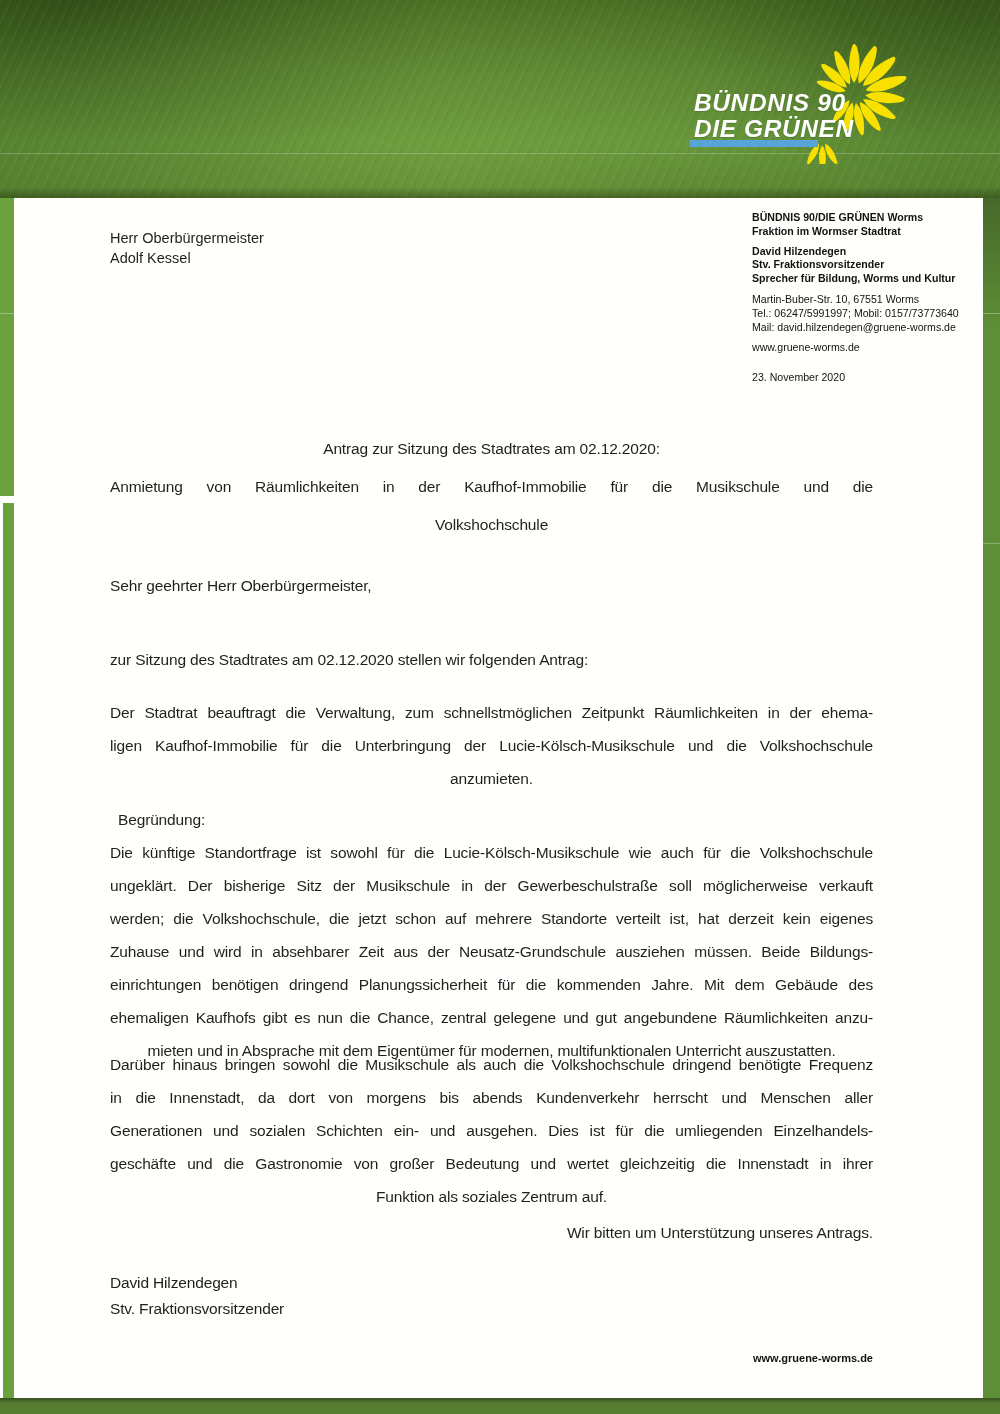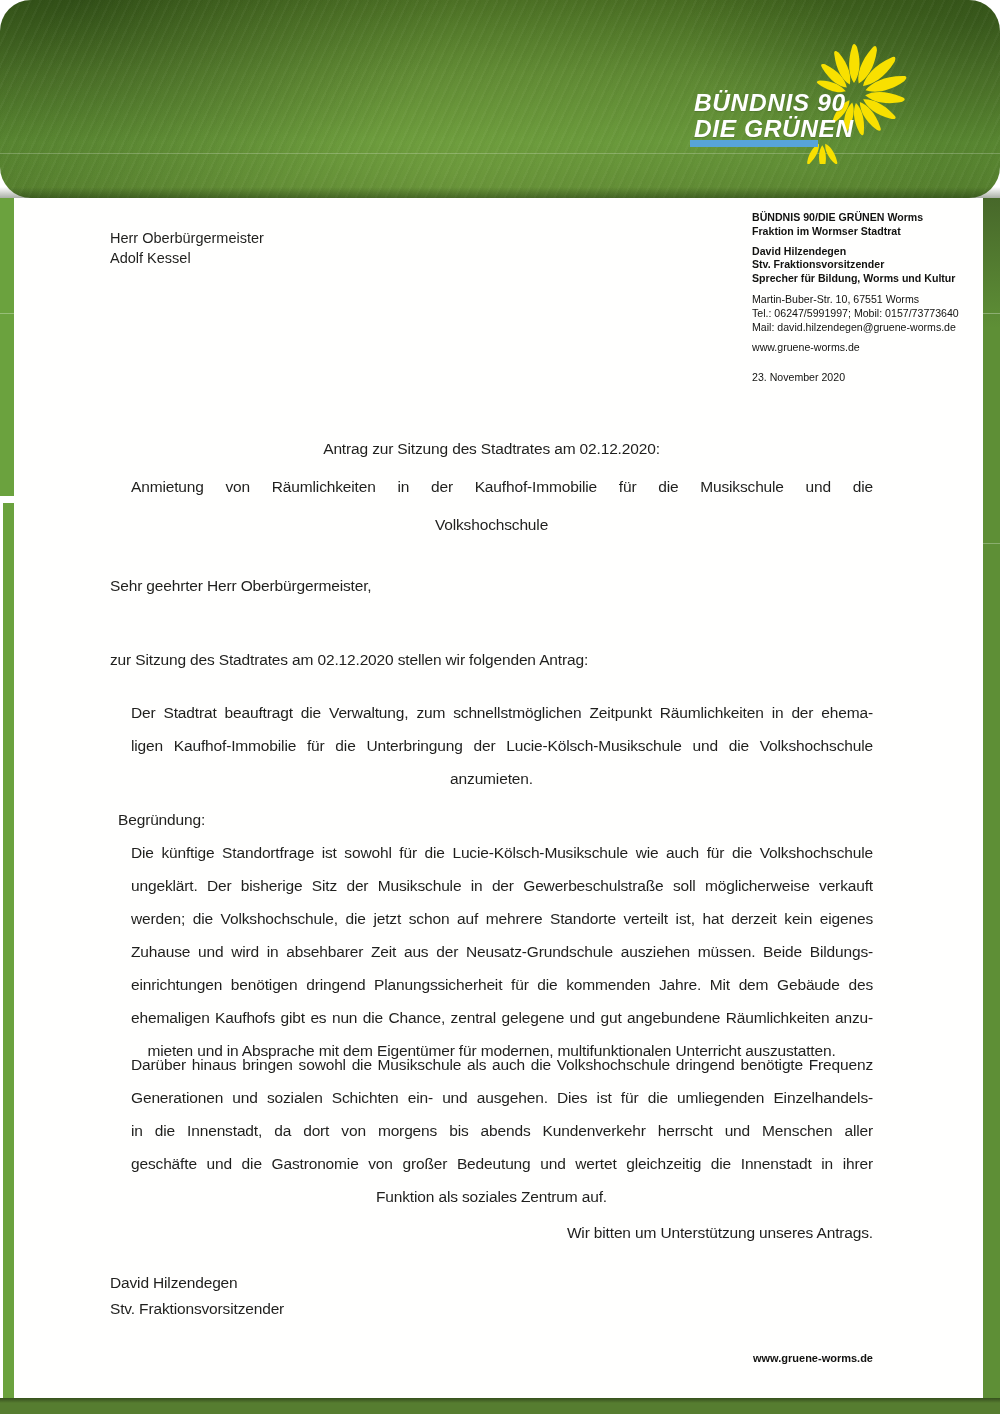--- a/index.html
+++ b/index.html
@@ -8,21 +8,20 @@
 
   
   .banner {
     position:absolute; left:0; top:0; width:1000px; height:198px;
     background:
       repeating-linear-gradient(115deg, rgba(255,255,255,0.03) 0 2px, rgba(0,0,0,0.02) 2px 5px, transparent 5px 9px),
       radial-gradient(ellipse 700px 380px at 45% 85%, rgba(150,195,85,0.30), transparent 70%),
       radial-gradient(ellipse 520px 300px at 8% 0%, rgba(15,35,8,0.35), transparent 72%),
       radial-gradient(ellipse 420px 260px at 98% 10%, rgba(15,35,8,0.28), transparent 70%),
       linear-gradient(180deg, var(--banner-green-dark) 0%, var(--banner-green) 38%, var(--banner-green-light) 72%, var(--banner-green) 100%);
-    border-radius: 31px;
   }
   .banner::after {
     content:""; position:absolute; left:0; bottom:0; width:100%; height:11px;
     background:linear-gradient(180deg, transparent, rgba(12,28,4,0.35));
   }
   .scanline { position:absolute; left:0; width:100%; height:1px; background:rgba(255,255,255,0.22); }
 
   
   .logo { position:absolute; left:640px; top:30px; width:290px; height:140px; }
   .sunflower { position:absolute; left:148px; top:6px; z-index:1; }
@@ -52,21 +51,21 @@
   .sender-block .g2 { margin-bottom:7px; }
   .sender-block .g3 { margin-bottom:7px; }
   .sender-block .g4 { margin-bottom:16px; }
   .sb-bold { font-weight:bold; }
 
   .subject { top:232px; font-size:18.5px; line-height:38px; letter-spacing:-0.2px; }
   .subject .ln { line-height:38px; }
 
   .bodytext, .ln { font-size:15.5px; letter-spacing:-0.15px; }
   .ln { line-height:33px; text-align:center; }
-  .ln.j { text-align:justify; text-align-last:justify;margin-left:21px; }
+  .ln.j { text-align:justify; text-align-last:justify; }
 
   .salutation { top:371px; line-height:33px; }
   .intro { top:445px; line-height:33px; }
   .para-request { top:498px; }
   .reason-heading { top:605px; line-height:33px; }
   .para-reason { top:638px; }
   .para-benefit { top:850px; }
   .appeal { top:1018px; line-height:33px; }
   .sig-name { top:1072px; line-height:26px; }
   .sig-role { top:1098px; line-height:26px; }
@@ -201,22 +200,22 @@
         <div class="ln j">ungeklärt. Der bisherige Sitz der Musikschule in der Gewerbeschulstraße soll möglicherweise verkauft</div>
         <div class="ln j">werden; die Volkshochschule, die jetzt schon auf mehrere Standorte verteilt ist, hat derzeit kein eigenes</div>
         <div class="ln j">Zuhause und wird in absehbarer Zeit aus der Neusatz-Grundschule ausziehen müssen. Beide Bildungs-</div>
         <div class="ln j">einrichtungen benötigen dringend Planungssicherheit für die kommenden Jahre. Mit dem Gebäude des</div>
         <div class="ln j">ehemaligen Kaufhofs gibt es nun die Chance, zentral gelegene und gut angebundene Räumlichkeiten anzu-</div>
         <div class="ln">mieten und in Absprache mit dem Eigentümer für modernen, multifunktionalen Unterricht auszustatten.</div>
       </div>
 
     <div class="blk para-benefit" style="position:absolute;">
         <div class="ln j">Darüber hinaus bringen sowohl die Musikschule als auch die Volkshochschule dringend benötigte Frequenz</div>
+        <div class="ln j">in die Innenstadt, da dort von morgens bis abends Kundenverkehr herrscht und Menschen aller</div>
         <div class="ln j">Generationen und sozialen Schichten ein- und ausgehen. Dies ist für die umliegenden Einzelhandels-</div>
-        <div class="ln j">in die Innenstadt, da dort von morgens bis abends Kundenverkehr herrscht und Menschen aller</div>
         <div class="ln j">geschäfte und die Gastronomie von großer Bedeutung und wertet gleichzeitig die Innenstadt in ihrer</div>
         <div class="ln">Funktion als soziales Zentrum auf.</div>
       </div>
 
     <div class="blk appeal bodytext" style="position:absolute;text-align:right;">Wir bitten um Unterstützung unseres Antrags.</div>
 
     <div class="blk sig-name bodytext" style="position:absolute;">David Hilzendegen</div>
     <div class="blk sig-role bodytext" style="position:absolute;">Stv. Fraktionsvorsitzender</div>
 
     <div class="blk page-footer" style="position:absolute;">www.gruene-worms.de</div>

